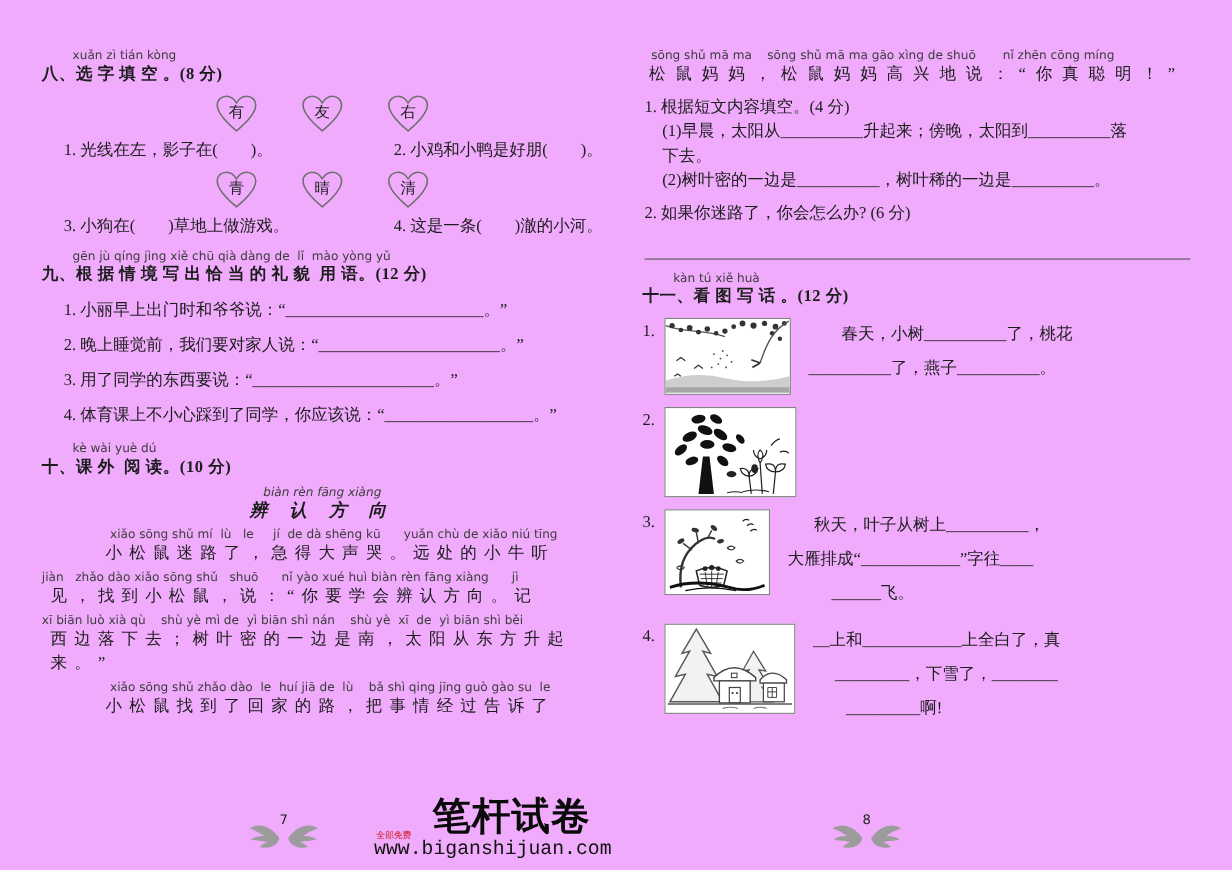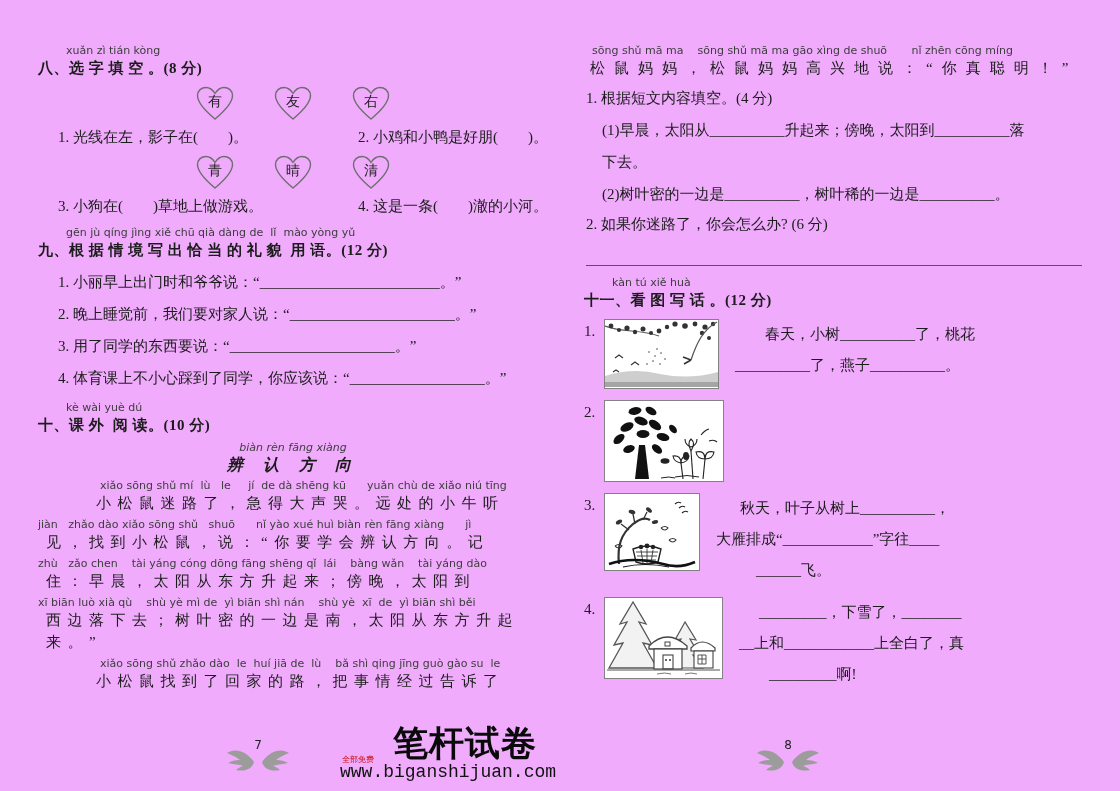--- a/index.html
+++ b/index.html
@@ -21,21 +21,21 @@
   .center{text-align:center;font-style:italic;}
   .rt-py{margin-top:5px;}
   .rt{font-weight:bold;font-size:16px;letter-spacing:8px;margin-bottom:4px;}
   .pair{margin-bottom:4px;}
   .pair .pzh{letter-spacing:6.5px;line-height:22px;}
   .ind1{padding-left:62px;}
   .ind2{padding-left:58px;}
   .ind3{padding-left:8px;}
   .cont-zh{letter-spacing:9px;line-height:22px;padding-left:6px;}
   .q8{margin:9px 0 0 2px;}
-  .q8sub{margin:11px 0 0 18px;}
+  .q8sub{margin:1px 0 0 18px;}
   .answer-line{border-bottom:1.2px solid #555;height:24px;margin:6px 2px 10px 2px;}
   .item{display:flex;margin-bottom:11px;}
   .item-num{width:20px;font-size:15px;padding-top:2px;}
   .pic{border:1.3px solid #828282;background:#fff;flex:none;}
   .item-text{flex:1;padding-left:16px;}
   .item-text .zh{line-height:31px;}
   .wingbox{position:absolute;width:64px;height:34px;}
   .wingbox .pnum{position:absolute;top:-4px;left:0;width:100%;text-align:center;
                  font-family:"DejaVu Sans",sans-serif;font-size:12px;color:#222;}
   .brand{position:absolute;left:340px;top:724px;width:250px;}
@@ -121,24 +121,20 @@
     <div class="py center rt-py">biàn rèn fāng xiàng</div>
     <div class="zh rt center">辨 认 方 向</div>
 
     <div class="pair">
       <div class="py ind1">xiǎo sōng shǔ mí  lù   le     jí  de dà shēng kū      yuǎn chù de xiǎo niú tīng</div>
       <div class="zh pzh ind2">小松鼠迷路了，急得大声哭。远处的小牛听</div>
     </div>
     <div class="pair">
       <div class="py">jiàn   zhǎo dào xiǎo sōng shǔ   shuō      nǐ yào xué huì biàn rèn fāng xiàng      jì</div>
       <div class="zh pzh ind3">见，找到小松鼠，说：“你要学会辨认方向。记</div>
-    </div>
-    <div class="pair">
-      <div class="py">zhù   zǎo chen    tài yáng cóng dōng fāng shēng qǐ  lái    bàng wǎn    tài yáng dào</div>
-      <div class="zh pzh ind3">住：早晨，太阳从东方升起来；傍晚，太阳到</div>
     </div>
     <div class="pair">
       <div class="py">xī biān luò xià qù    shù yè mì de  yì biān shì nán    shù yè  xī  de  yì biān shì běi</div>
       <div class="zh pzh ind3">西边落下去；树叶密的一边是南，太阳从东方升起来。”</div>
     </div>
     <div class="pair">
       <div class="py ind1">xiǎo sōng shǔ zhǎo dào  le  huí jiā de  lù    bǎ shì qing jīng guò gào su  le</div>
       <div class="zh pzh ind2">小松鼠找到了回家的路，把事情经过告诉了</div>
     </div>
   </div>
@@ -285,22 +281,22 @@
         <circle cx="61" cy="62" r="1" fill="#333"></circle>
           <circle cx="65" cy="62" r="1" fill="#333"></circle>
         <path d="M86,50 Q97,38 110,50 L110,53 L86,53 Z" fill="#fff" stroke="#444" stroke-width="1.2"></path>
         <rect x="89" y="53" width="19" height="17" fill="#fff" stroke="#444" stroke-width="1.1"></rect>
         <path d="M93,57 h8 v9 h-8 Z M97,57 v9 M93,61 h8" stroke="#444" stroke-width="0.9" fill="none"></path>
         <rect x="60" y="44" width="5" height="4" fill="#fff" stroke="#444" stroke-width="1"></rect>
         <path d="M2,72 L115,72" stroke="#555" stroke-width="1.2"></path>
         <path d="M52,76 q8,-2 14,0 M80,76 q6,-2 12,0" stroke="#777" stroke-width="1" fill="none"></path>
       </svg>
       <div class="item-text">
+        <div class="zh">__上和____________上全白了，真</div>
         <div class="zh" style="padding-left:20px;">_________，下雪了，________</div>
-        <div class="zh">__上和____________上全白了，真</div>
         <div class="zh" style="padding-left:30px;">_________啊!</div>
       </div>
     </div>
   </div>
 
   <div class="wingbox" style="left:226px;top:742px;">
     <span class="pnum">7</span>
     <svg width="64" height="34" viewBox="0 0 64 34" style="position:absolute;top:6px;">
       <path d="M28,14 C20,2 8,0 1,5 C8,8 10,9 14,12 C9,12 5,13 2,15 C9,17 13,16 17,18 C14,19 12,20 10,22 C19,24 26,21 28,14 Z" fill="#9c9c9c"></path>
       <path d="M36,14 C44,2 56,0 63,5 C56,8 54,9 50,12 C55,12 59,13 62,15 C55,17 51,16 47,18 C50,19 52,20 54,22 C45,24 38,21 36,14 Z" fill="#9c9c9c"></path>

